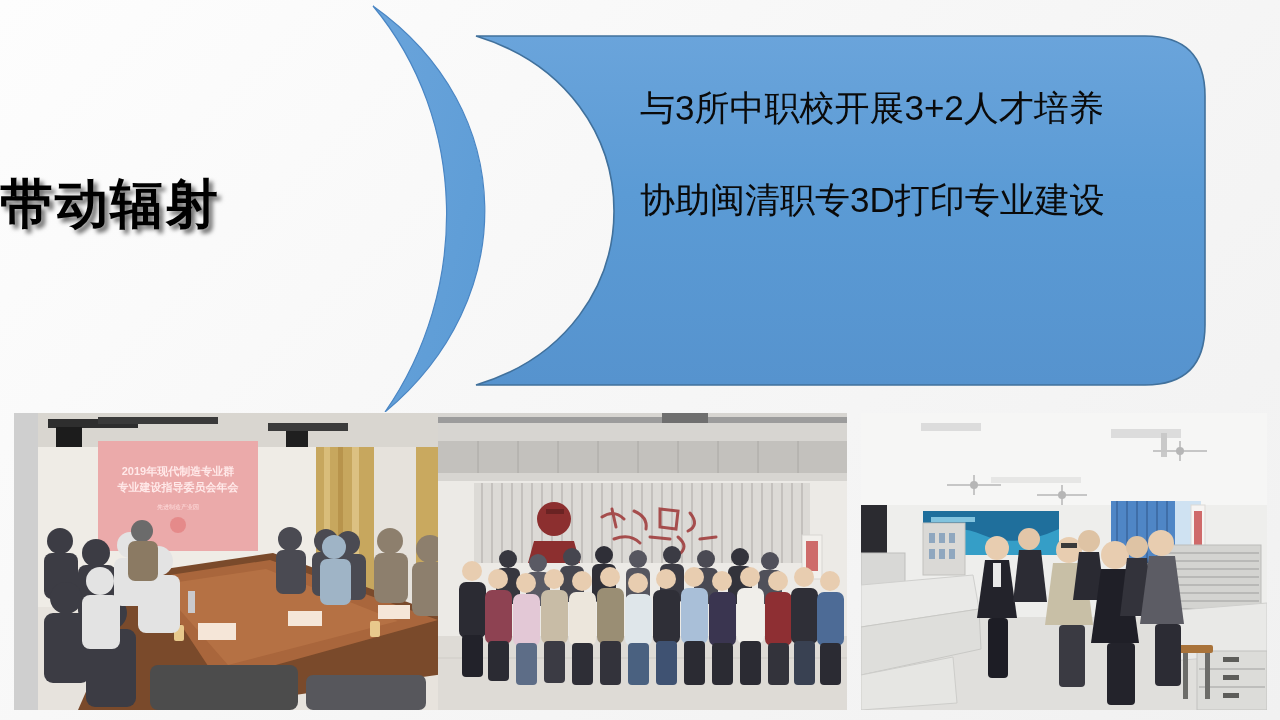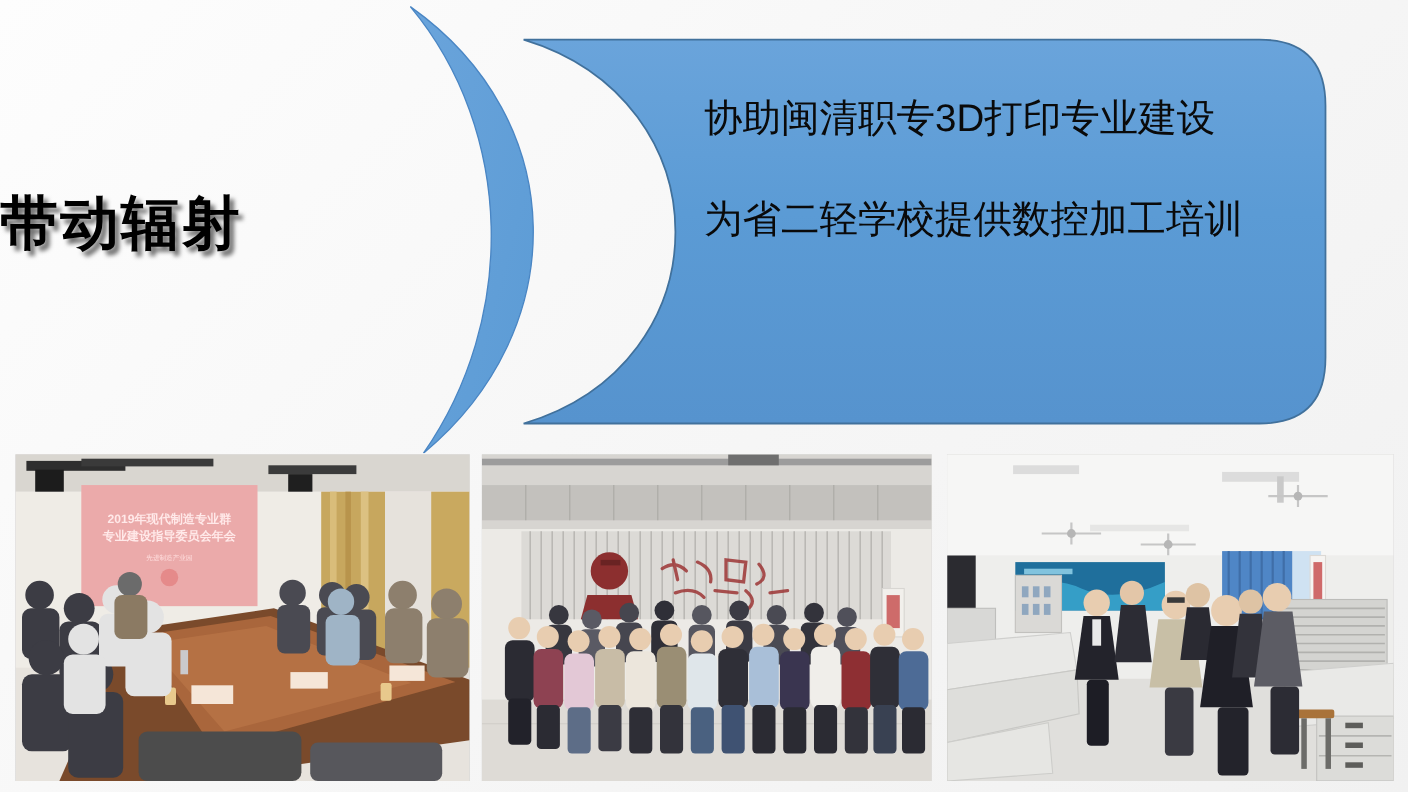--- a/index.html
+++ b/index.html
@@ -84,21 +84,21 @@
     height: 308px;
   }
   .photo {
     position: absolute;
     top: 1px;
     height: 297px;
     overflow: hidden;
     background: #cfcfcf;
   }
   .photo svg { display: block; }
-  #photo-1 { left: 14px;  width: 413px; }
+  #photo-1 { left: 14px;  width: 413px; padding-left: 24px; }
   #photo-2 { left: 438px; width: 409px; }
   #photo-3 { left: 861px; width: 406px; }
 </style>
 </head>
 <body>
 
 <div class="slide">
 
   <div class="diagram">
     <svg class="diagram-svg" viewBox="0 0 1280 412" preserveAspectRatio="none">
@@ -125,22 +125,22 @@
 
       <path d="M 373 6
                C 520 110 520 300 385 412
                C 470 290 468 120 373 6
                Z" fill="url(#crescentGrad)" stroke="#4A86C4" stroke-width="1.2"></path>
     </svg>
 
     <div class="heading">带动辐射</div>
 
     <div class="bullets">
+      <div class="bullet-line">与3所中职校开展3+2人才培养</div>
       <div class="bullet-line">协助闽清职专3D打印专业建设</div>
-      <div class="bullet-line">为省二轻学校提供数控加工培训</div>
     </div>
   </div>
 
   <div class="photos">
 
     <div class="photo" id="photo-1">
       <svg width="413" height="297" viewBox="0 0 413 297">
         <rect width="413" height="297" fill="#e7e3dd"></rect>
 
         <rect x="0" y="0" width="413" height="34" fill="#d9d6d0"></rect>

